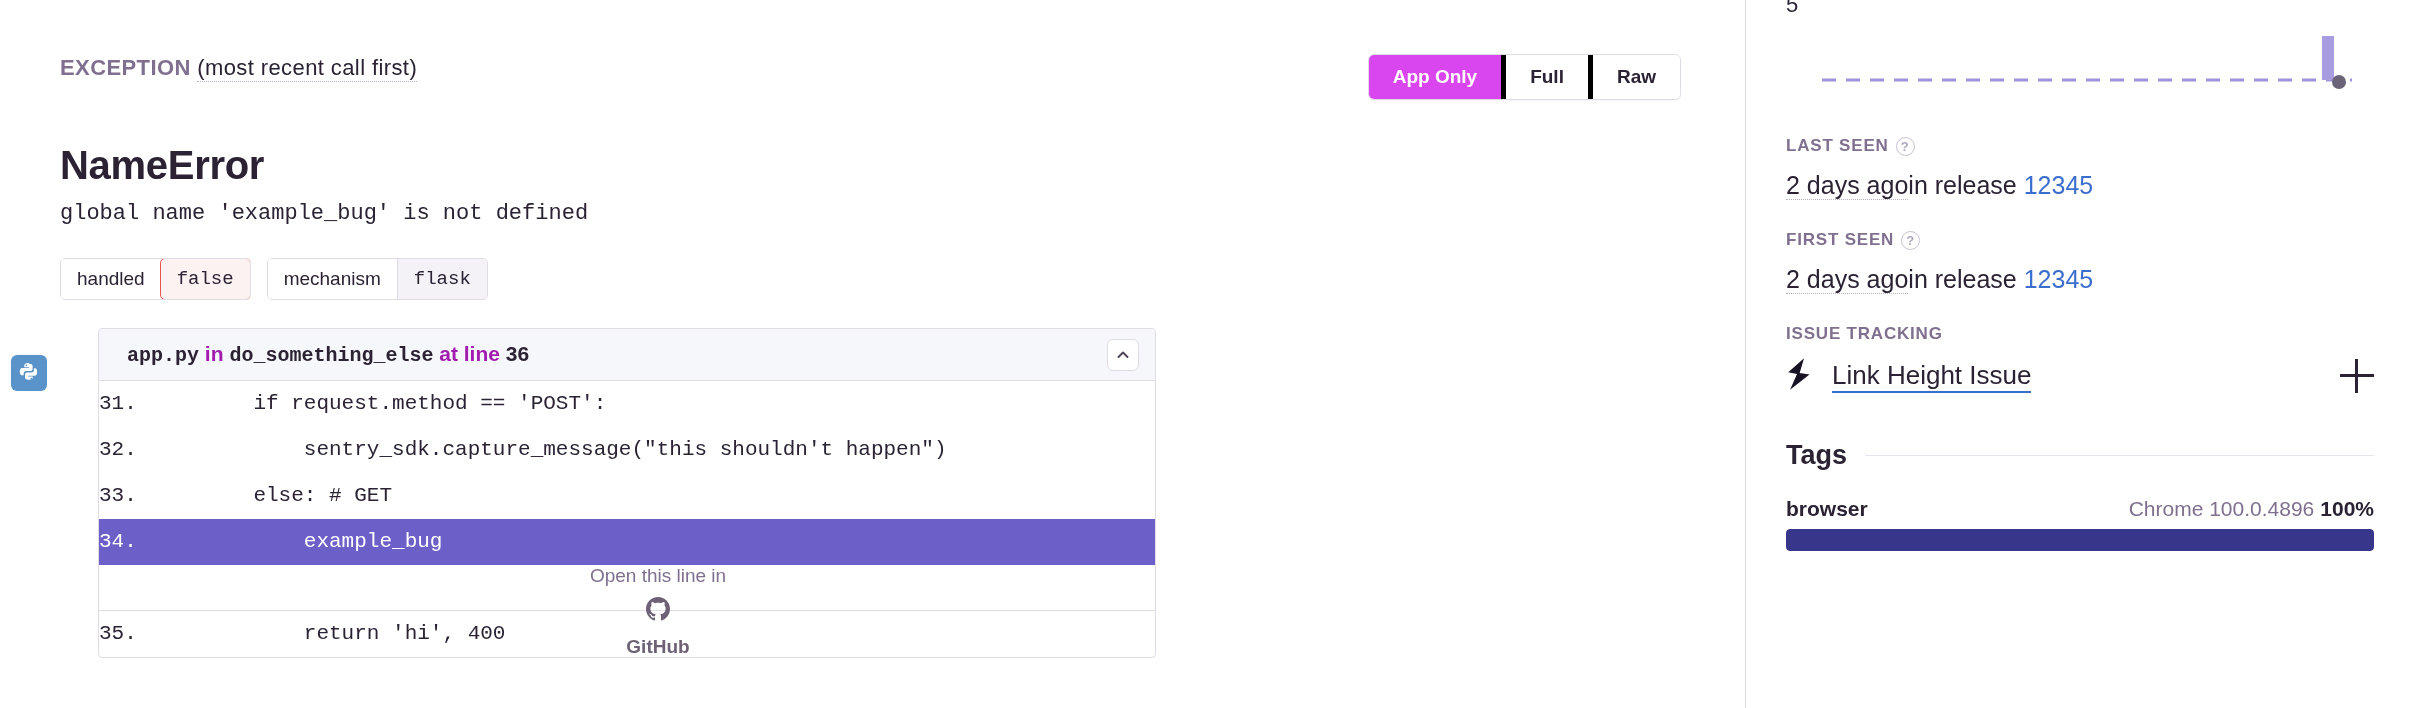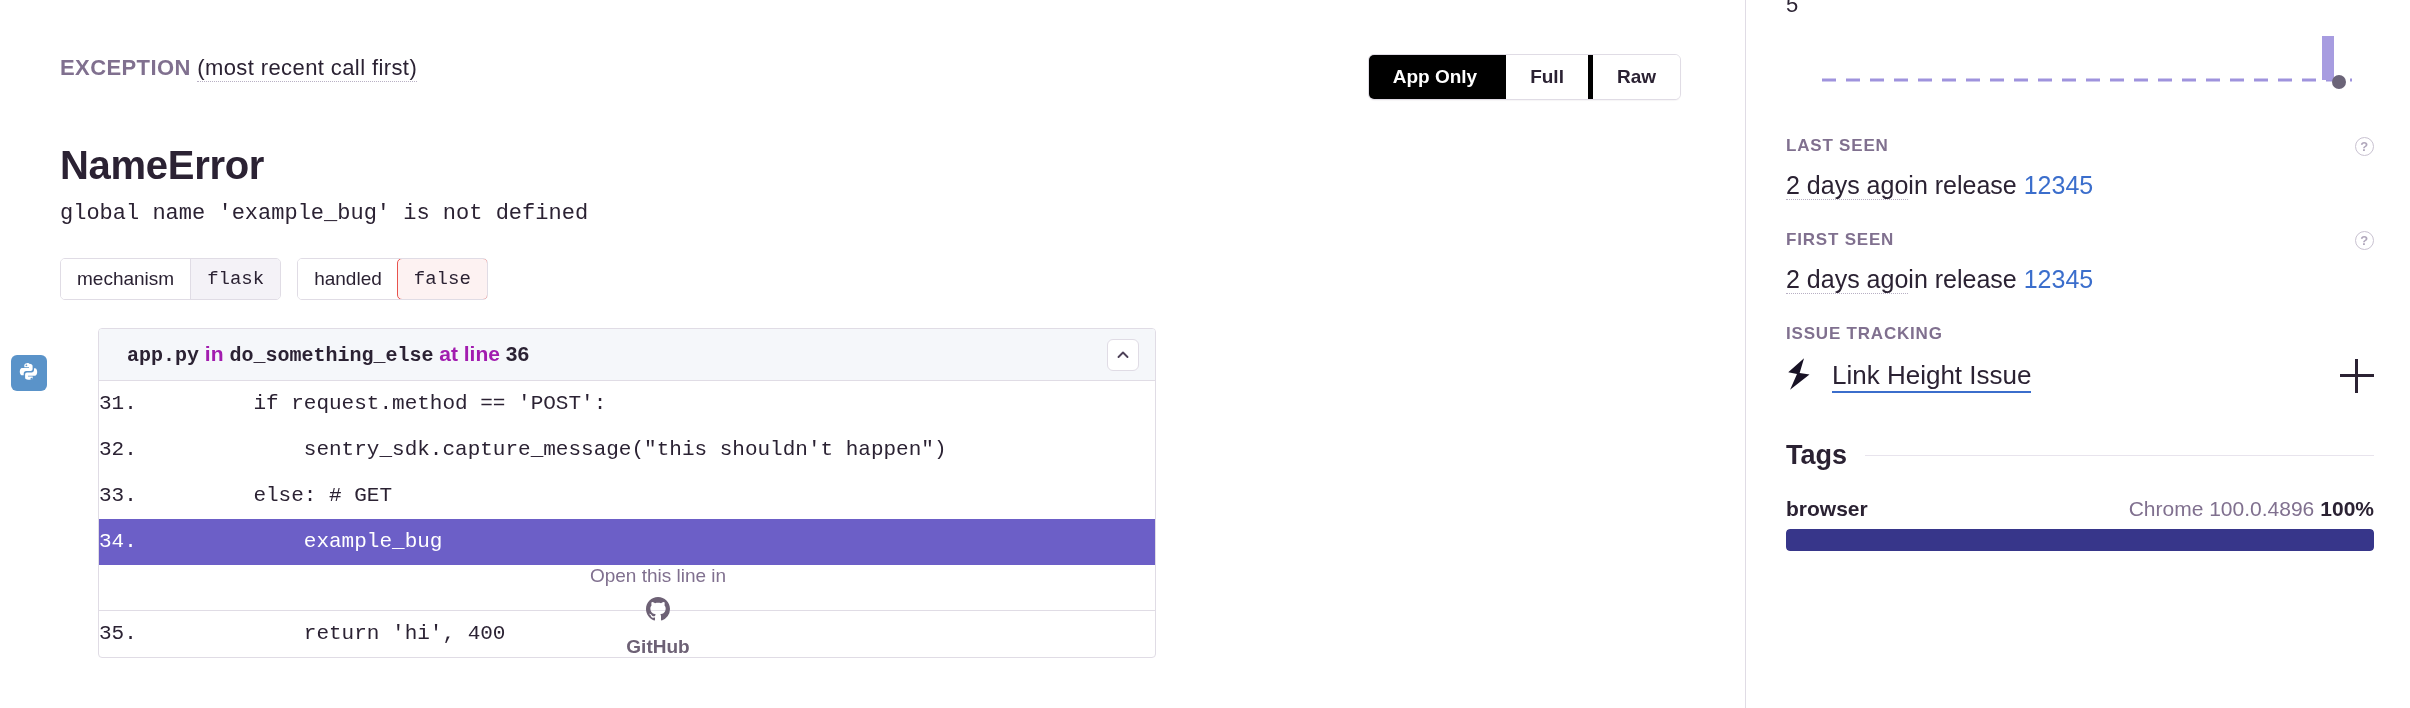--- a/index.html
+++ b/index.html
@@ -79,21 +79,21 @@
     color: #2b2233;
     background: #fff;
     border: none;
     border-left: 5px solid #000000;
     cursor: pointer;
     white-space: nowrap;
     font-family: "Liberation Sans", sans-serif;
   }
   .seg-btn:first-child { border-left: none; }
   .seg-btn.active {
-    background: #000000;
+    background: #d946ef;
     color: #ffffff;
   }
 
   .err-type {
     font-size: 40px;
     font-weight: 700;
     line-height: 50px;
     color: #2b2233;
     margin-top: 28px;
     letter-spacing: -0.3px;
@@ -276,22 +276,21 @@
     height: 96px;
   }
 
   .meta-label {
     font-size: 17px;
     font-weight: 700;
     letter-spacing: 0.8px;
     color: #80708f;
     display: flex;
     align-items: center;
-    gap: 15px;
-    justify-content: space-between;
+    gap: 7px;
   }
   .q-icon {
     width: 19px; height: 19px;
     border: 1px solid #c9c2d1;
     border-radius: 50%;
     color: #b0a7bb;
     font-size: 13px;
     line-height: 17px;
     text-align: center;
     font-weight: 700;
@@ -400,27 +399,27 @@
           <button class="seg-btn active">App Only</button>
           <button class="seg-btn">Full</button>
           <button class="seg-btn">Raw</button>
         </div>
       </div>
 
       <h1 class="err-type">NameError</h1>
       <div class="err-msg">global name 'example_bug' is not defined</div>
 
       <div class="pill-row">
+        <div class="pill danger">
+          <span class="pill-k">handled</span>
+          <span class="pill-v">false</span>
+        </div>
         <div class="pill">
           <span class="pill-k">mechanism</span>
           <span class="pill-v">flask</span>
-        </div>
-        <div class="pill danger">
-          <span class="pill-k">handled</span>
-          <span class="pill-v">false</span>
         </div>
       </div>
 
       <div class="frame-wrap">
 
         <div class="frame-head">
           <div class="frame-head-txt">
             <span class="fn strong">app.py</span>
             <span class="mut">in</span>
             <span class="fn strong">do_something_else</span>

